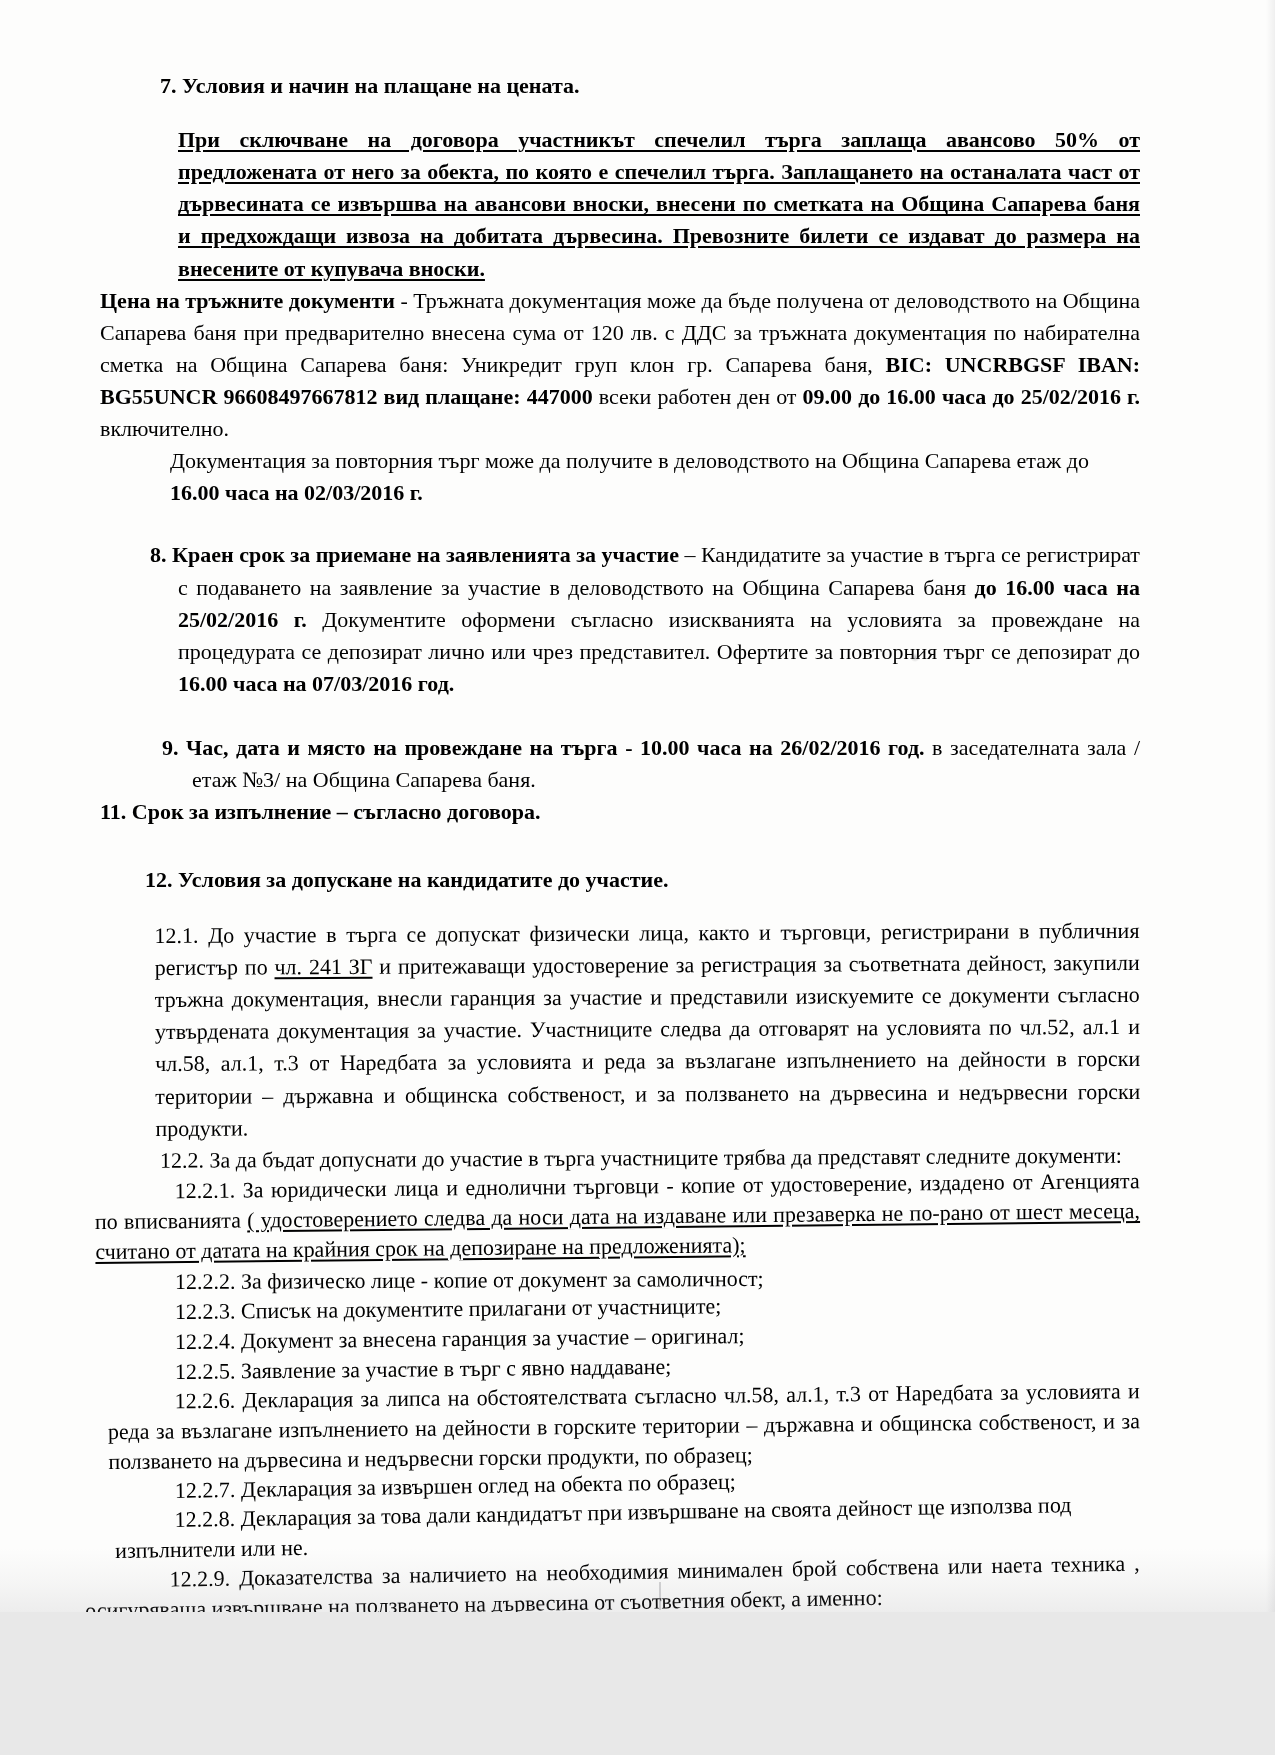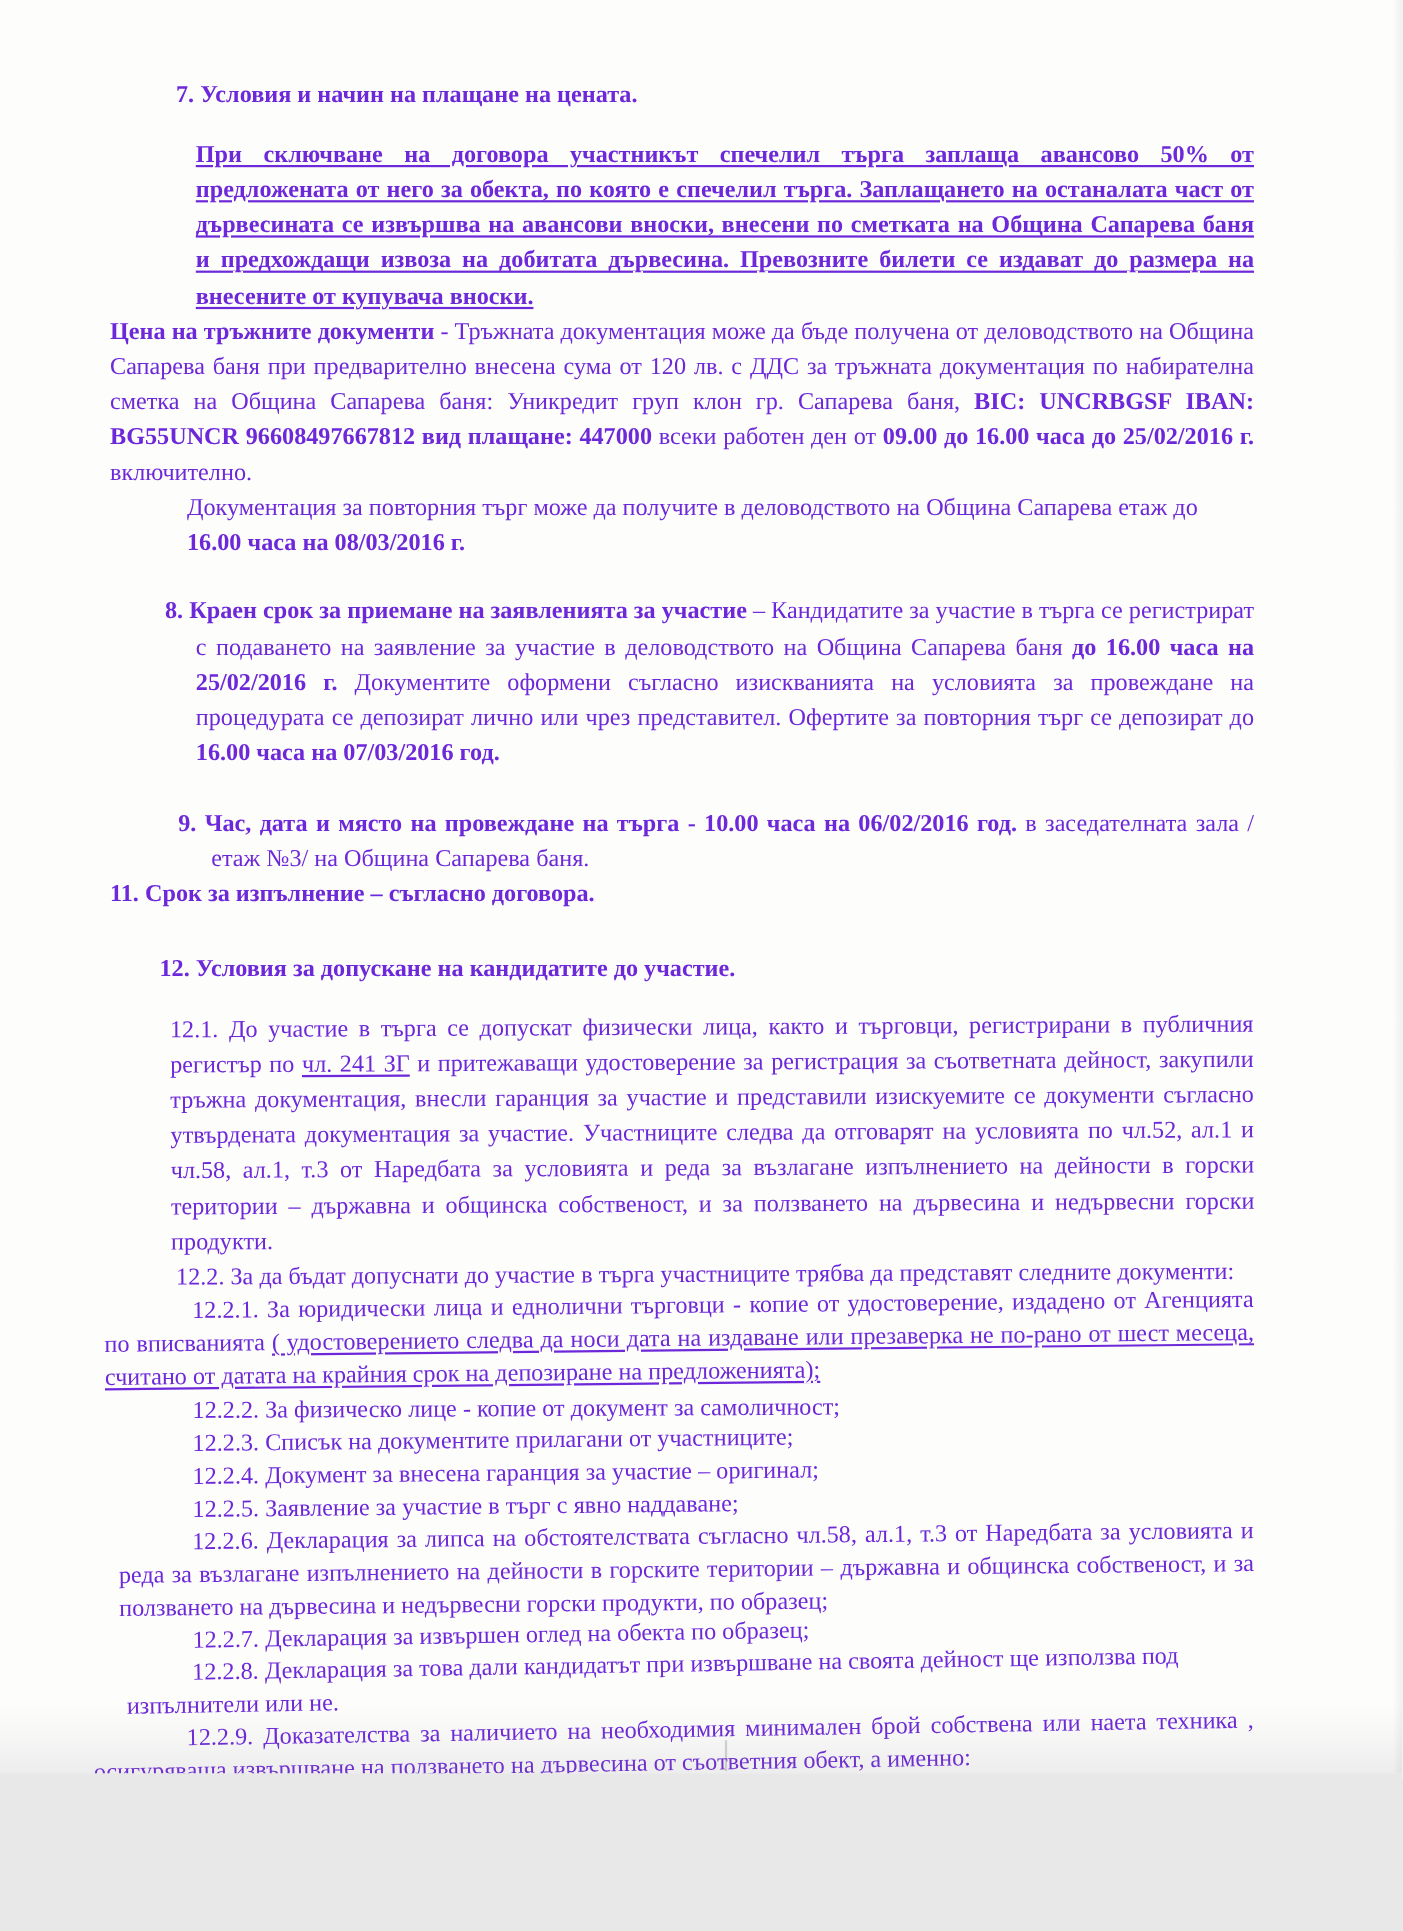--- a/index.html
+++ b/index.html
@@ -5,21 +5,21 @@
   html,body{margin:0;padding:0;}
   body{
     width:1275px;height:1755px;
     background:#e8e8e8;
     font-family:"Liberation Serif","DejaVu Serif",serif;
   }
   .page{
     position:relative;
     width:1275px;height:1612px;
     background:#fdfdfc;
-    color:#6d28d9;
+    color:#000000;
     overflow:hidden;
   }
   .content{
     position:absolute;
     left:100px;top:70px;
     width:1040px;
     font-size:22px;
     line-height:1.46;
   }
   p{margin:0;}
@@ -77,25 +77,25 @@
 
 <div class="page">
   <div class="content">
 
     <p class="h7"><span class="b">7. Условия и начин на плащане на цената.</span></p>
 
     <p class="clause just"><span class="b u">При сключване на договора участникът спечелил търга заплаща авансово 50% от предложената от него за обекта, по която е спечелил търга. Заплащането на останалата част от дървесината се извършва на авансови вноски, внесени по сметката на Община Сапарева баня и предхождащи извоза на добитата дървесина. Превозните билети се издават до размера на внесените от купувача вноски.</span></p>
 
     <p class="docs-price just"><span class="b">Цена на тръжните документи</span><span>  - Тръжната документация може да бъде получена от деловодството на Община Сапарева баня при предварително внесена сума от 120 лв. с ДДС за тръжната документация по набирателна сметка на Община Сапарева баня: Уникредит груп клон гр. Сапарева баня, </span><span class="b">BIC: UNCRBGSF  IBAN: BG55UNCR 96608497667812 вид плащане: 447000</span><span> всеки работен ден от </span><span class="b">09.00 до 16.00 часа до 25/02/2016 г.</span><span> включително.</span></p>
 
-    <p class="repeat-docs"><span>Документация за повторния търг може да получите в деловодството на Община Сапарева етаж до </span><span class="b">16.00 часа на 08/03/2016 г.</span></p>
+    <p class="repeat-docs"><span>Документация за повторния търг може да получите в деловодството на Община Сапарева етаж до </span><span class="b">16.00 часа на 02/03/2016 г.</span></p>
 
     <p class="item8 just"><span class="b">8. Краен срок за приемане на заявленията за участие</span><span> – Кандидатите за участие в търга се регистрират с подаването на заявление за участие в деловодството  на Община Сапарева баня </span><span class="b">до 16.00 часа на 25/02/2016 г.</span><span> Документите оформени съгласно изискванията на условията за провеждане на процедурата се депозират лично или чрез представител. Офертите за повторния търг се депозират до </span><span class="b">16.00 часа на 07/03/2016 год.</span></p>
 
-    <p class="item9 just"><span class="b">9. Час, дата и място на провеждане на търга - 10.00 часа на 06/02/2016 год.</span><span> в заседателната зала /етаж №3/ на  Община Сапарева баня.</span></p>
+    <p class="item9 just"><span class="b">9. Час, дата и място на провеждане на търга - 10.00 часа на 26/02/2016 год.</span><span> в заседателната зала /етаж №3/ на  Община Сапарева баня.</span></p>
 
 
     <p class="item11"><span class="b">11. Срок за изпълнение – съгласно договора.</span></p>
 
     <p class="item12"><span class="b">12. Условия за допускане на кандидатите до участие.</span></p>
 
     <p class="p12-1 just r1"><span>12.1. До участие в търга се допускат физически лица, както и търговци, регистрирани в публичния регистър по </span><span class="u">чл. 241 ЗГ</span><span> и притежаващи удостоверение за регистрация за съответната дейност, закупили тръжна документация, внесли гаранция за участие и представили изискуемите се документи съгласно утвърдената документация за участие. Участниците следва да отговарят на условията по чл.52, ал.1 и чл.58, ал.1, т.3 от Наредбата за условията и реда за възлагане изпълнението на дейности в горски територии – държавна и общинска собственост, и за ползването на дървесина и недървесни горски продукти.</span></p>
 
     <p class="p12-2 r1"><span>12.2.  За да бъдат допуснати до участие в търга участниците трябва да представят следните документи:</span></p>
 

